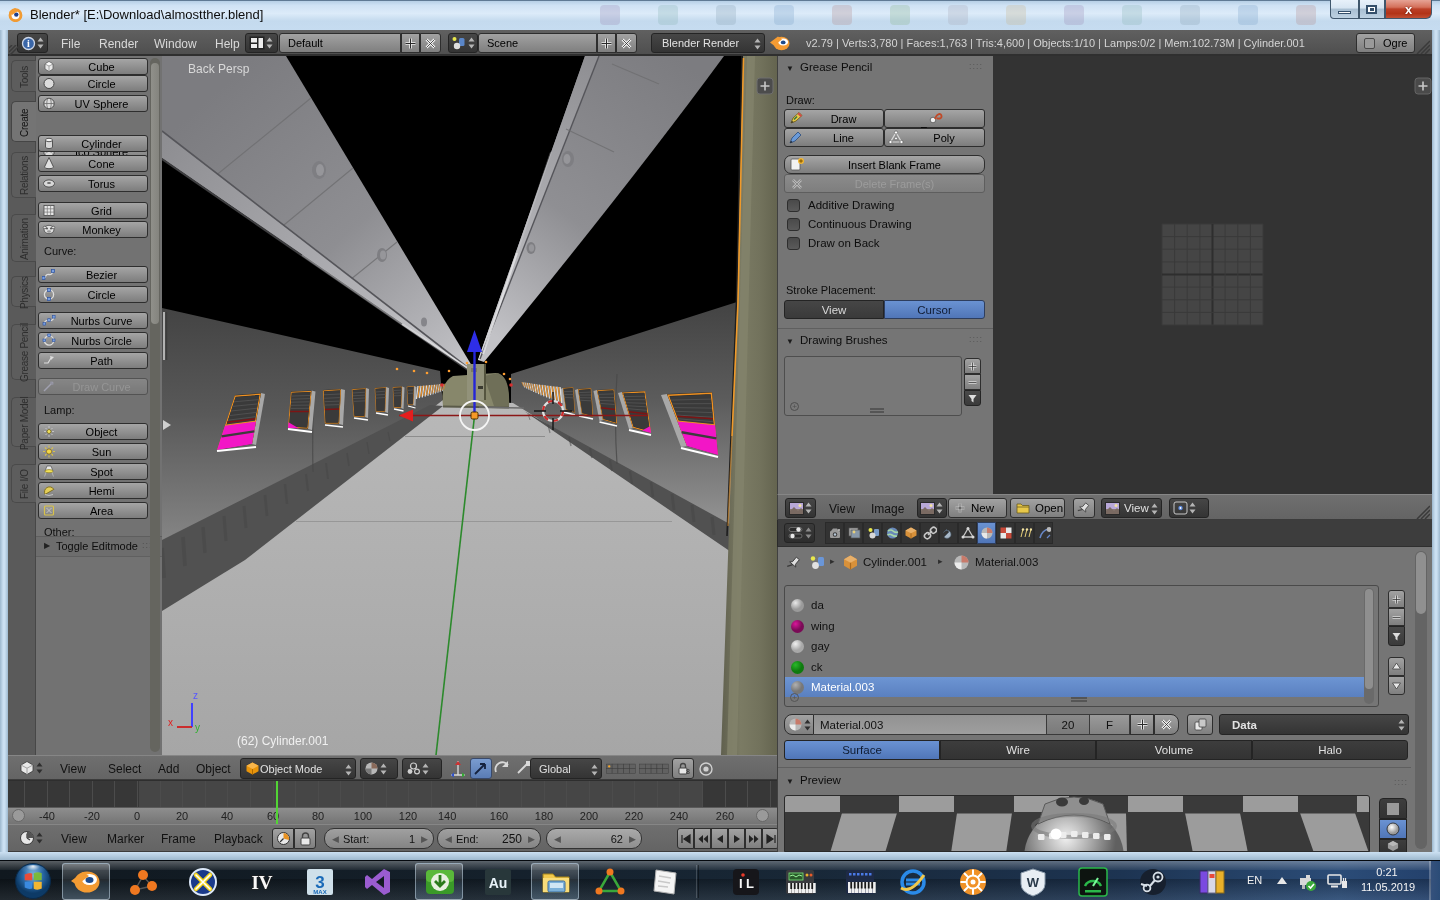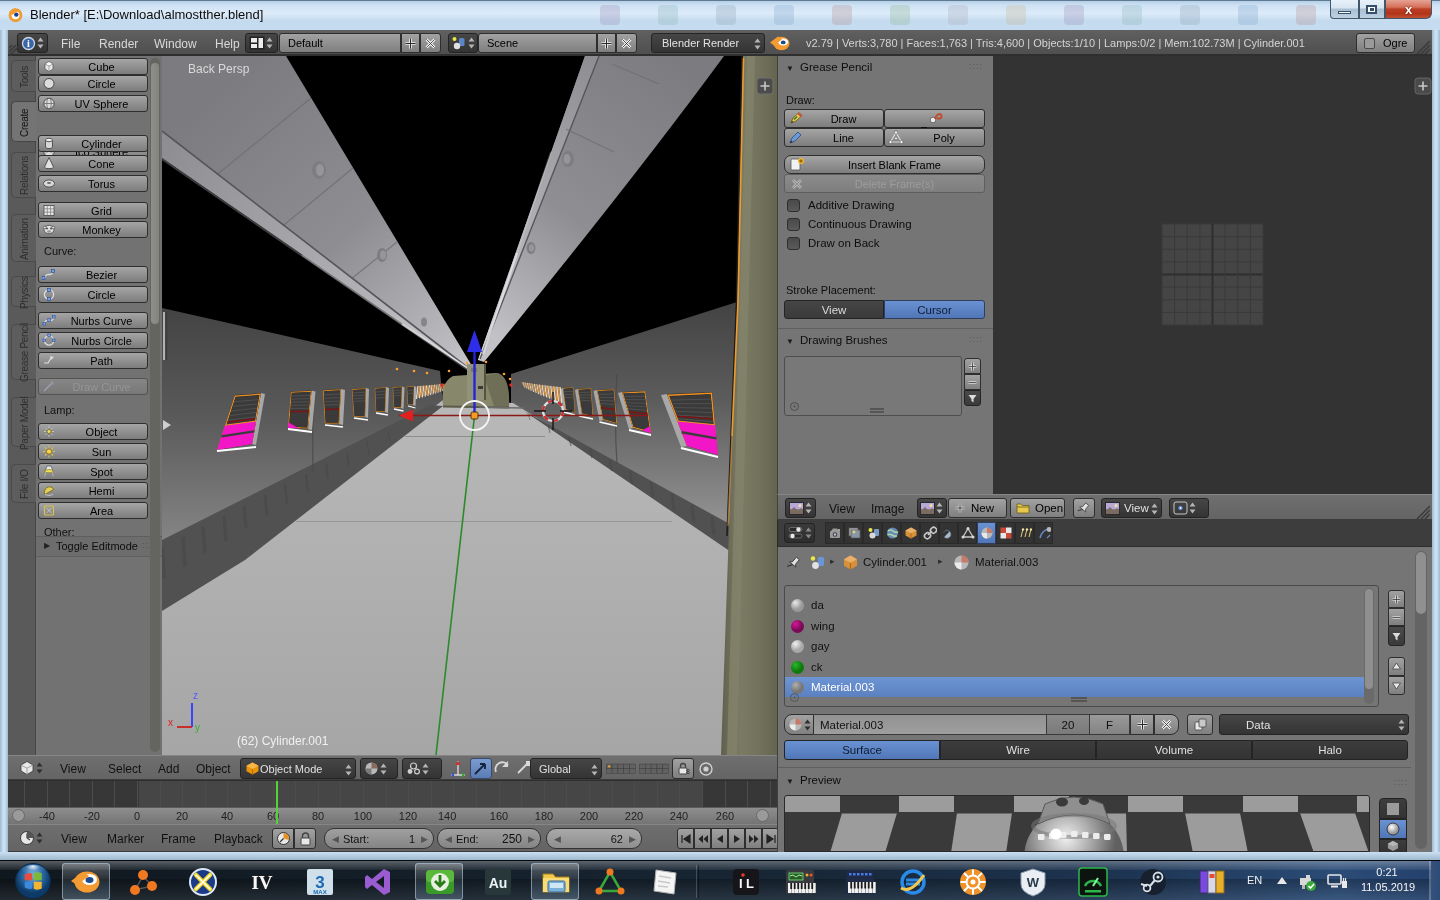--- a/index.html
+++ b/index.html
@@ -1358,21 +1358,21 @@
           <path d="M2.5,2.5 L10.5,10.5 M10.5,2.5 L2.5,10.5" stroke="#f0f0f0" stroke-width="2.6"></path>
           <path d="M2.5,2.5 L10.5,10.5 M10.5,2.5 L2.5,10.5" stroke="#2a2a2a" stroke-width="0.8"></path>
         </svg>
       </div>
       <div class="abs btn ctr" style="left:409px;top:167px;width:26px;height:21px;">
         <svg width="15" height="15" viewBox="0 0 15 15">
           <rect x="2" y="5" width="7" height="8" rx="1" fill="#e8e8e8" stroke="#444" stroke-width="0.8"></rect>
           <rect x="6" y="2" width="7" height="8" rx="1" fill="#c8c8c8" stroke="#444" stroke-width="0.8"></rect>
         </svg>
       </div>
-      <div class="abs btnD lft" style="left:441px;top:167px;width:190px;height:21px;padding-left:26px;">
+      <div class="abs btnD lft" style="left:441px;top:167px;width:190px;height:21px;padding-left:12px;font-weight:bold;">
         <span style="font-size:11.5px;color:#e2e2e2;">Data</span>
         <span style="position:absolute;right:2px;top:2px;"><svg width="9" height="16" viewBox="0 0 9 16">
             <path d="M4.5,2.5 L7.5,6.5 L1.5,6.5 Z" fill="#b5b5b5"></path>
             <path d="M4.5,13.5 L7.5,9.5 L1.5,9.5 Z" fill="#b5b5b5"></path>
           </svg></span>
       </div>
       <div class="abs ctr" style="left:6px;top:193px;width:156px;height:20px;background:linear-gradient(180deg,#6a92d2,#5076b8);border:1px solid #242424;border-radius:3px 0 0 3px;color:#0f1b30;font-size:11.5px;">Surface</div>
       <div class="abs ctr" style="left:162px;top:193px;width:156px;height:20px;background:linear-gradient(180deg,#3d3d3d,#333333);border:1px solid #242424;border-radius:0;color:#e0e0e0;font-size:11.5px;">Wire</div>
       <div class="abs ctr" style="left:318px;top:193px;width:156px;height:20px;background:linear-gradient(180deg,#3d3d3d,#333333);border:1px solid #242424;border-radius:0;color:#e0e0e0;font-size:11.5px;">Volume</div>
       <div class="abs ctr" style="left:474px;top:193px;width:156px;height:20px;background:linear-gradient(180deg,#3d3d3d,#333333);border:1px solid #242424;border-radius:0 3px 3px 0;color:#e0e0e0;font-size:11.5px;">Halo</div>

